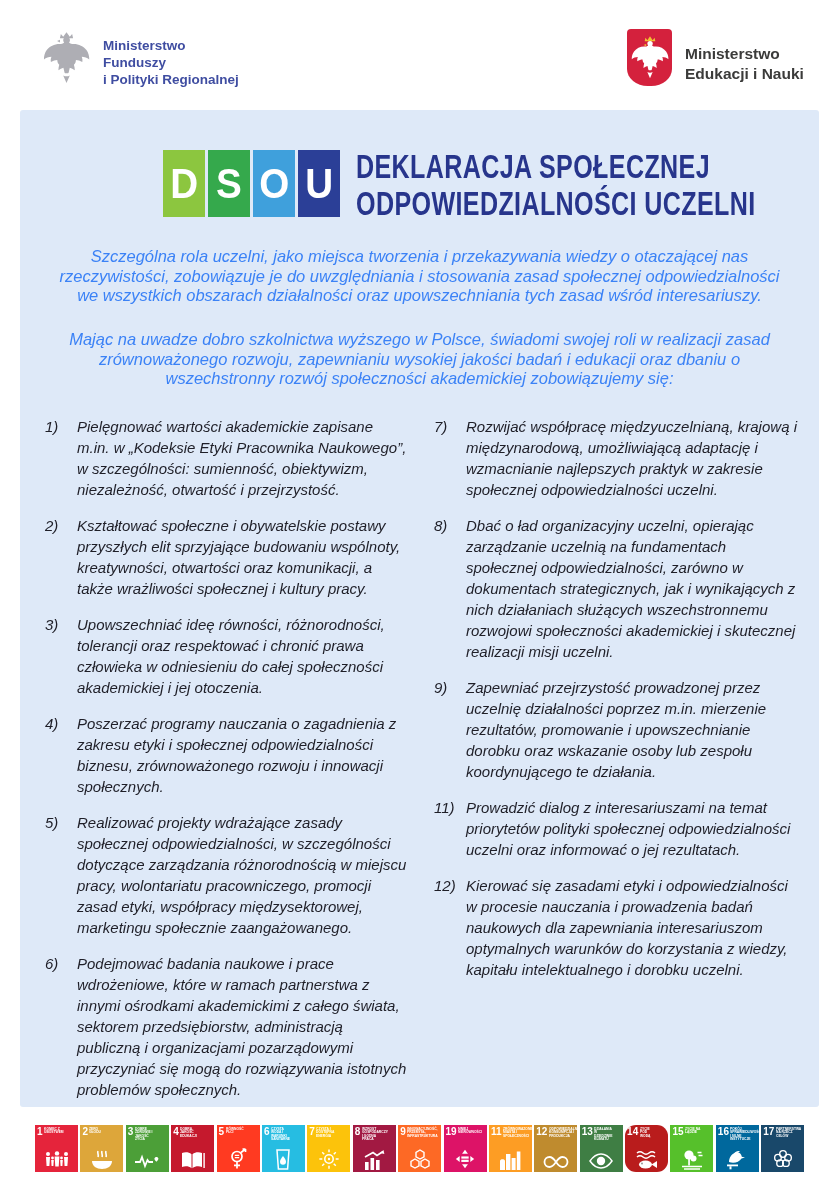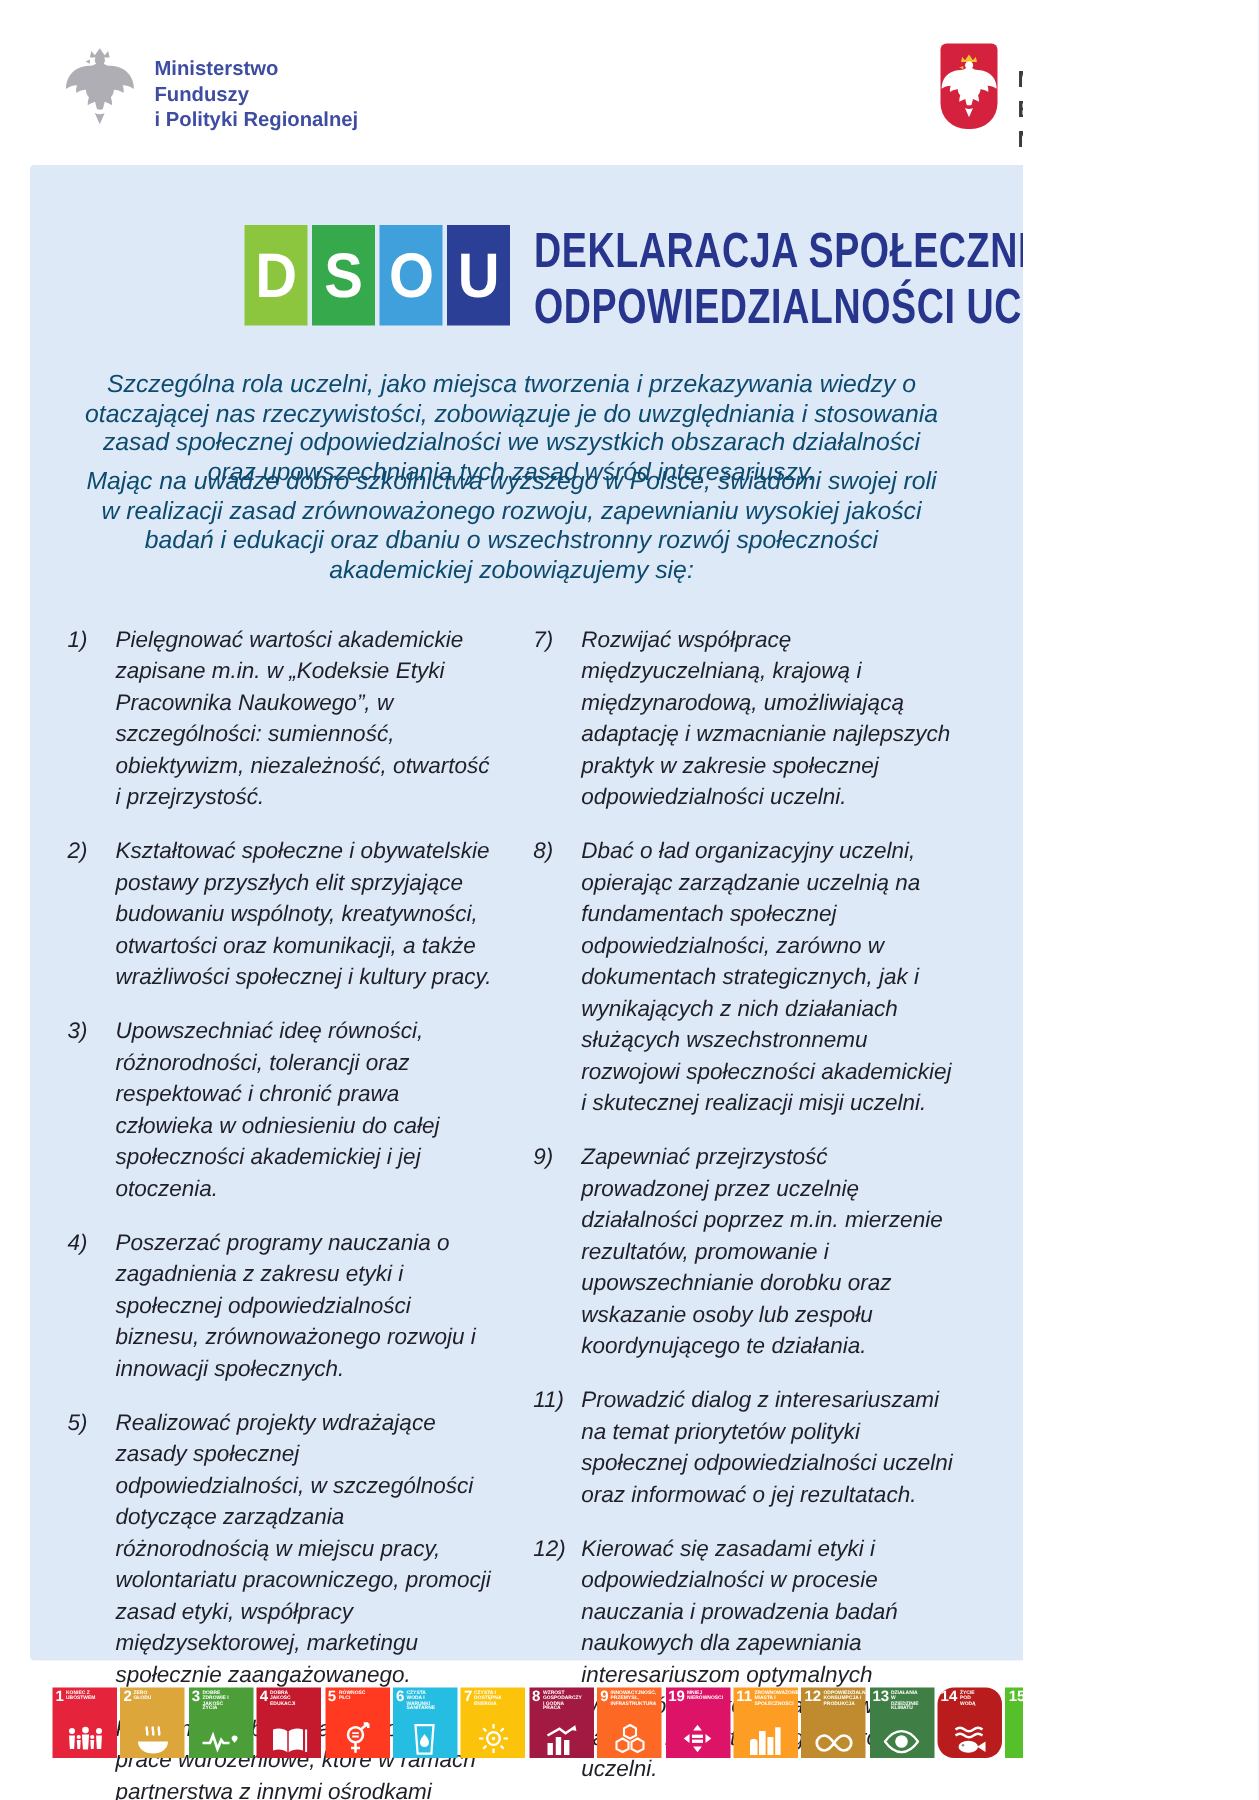--- a/index.html
+++ b/index.html
@@ -1,17 +1,17 @@
 <!DOCTYPE html>
 <html><head>
 <meta charset="utf-8">
 <style>
   * { margin:0; padding:0; box-sizing:border-box; }
   body { font-family:"Liberation Sans", sans-serif; background:#ffffff; }
-  .page { position:relative; width:682px; height:1200px; background:#ffffff; overflow:hidden; }
+  .page { position:relative; width:839px; height:1200px; background:#ffffff; overflow:hidden; }
 
   
   .hdr-left { position:absolute; left:43px; top:28px; display:flex; gap:13px; }
   .hdr-left .txt { margin-top:9px; color:#3F4DA1; font-size:13.5px; line-height:17px; font-weight:bold; }
   .hdr-right { position:absolute; left:627px; top:29px; display:flex; gap:13px; }
   .hdr-right .txt { margin-top:15px; color:#3B3B3A; font-size:15.5px; line-height:20px; font-weight:bold; }
   .shield { width:45px; height:57px; background:#D4213D; border-radius:4px 4px 46% 46% / 4px 4px 30% 30%;
             display:flex; align-items:center; justify-content:center; }
 
   
@@ -21,23 +21,23 @@
   .logo-row { position:absolute; left:163px; top:150px; display:flex; gap:3px; }
   .block { width:42px; height:67px; display:flex; align-items:center; justify-content:center;
            color:#fff; font-size:42px; font-weight:bold; transform-origin:center; }
   .block span { display:block; transform:scaleX(.92); }
   .main-title { position:absolute; left:356px; top:149px; color:#27358C; font-weight:bold;
                 font-size:33px; line-height:36.5px; white-space:nowrap;
                 transform:scaleX(.76); transform-origin:0 0; letter-spacing:.5px; }
 
   
   .intro { position:absolute; left:55px; right:55px; text-align:center; font-style:italic;
-           font-size:16.5px; line-height:19.5px; color:#0c4a6e; }
+           font-size:16.5px; line-height:19.5px; color:#3b82f6; }
   .intro-1 { top:247px; }
-  .intro-2 { top:312px; }
+  .intro-2 { top:330px; }
 
   
   .cols { position:absolute; left:45px; right:42px; top:416px; display:flex; gap:26px; }
   .col { flex:1; display:flex; flex-direction:column; gap:15px; }
   .item { display:flex; font-style:italic; font-size:15px; line-height:21px; color:#1F1F28; }
   .item .num { width:32px; flex:none; }
   .item .txt { flex:1; }
 
   
   .sdg-row { position:absolute; left:35px; top:1125px; display:flex; gap:2.4px; }

